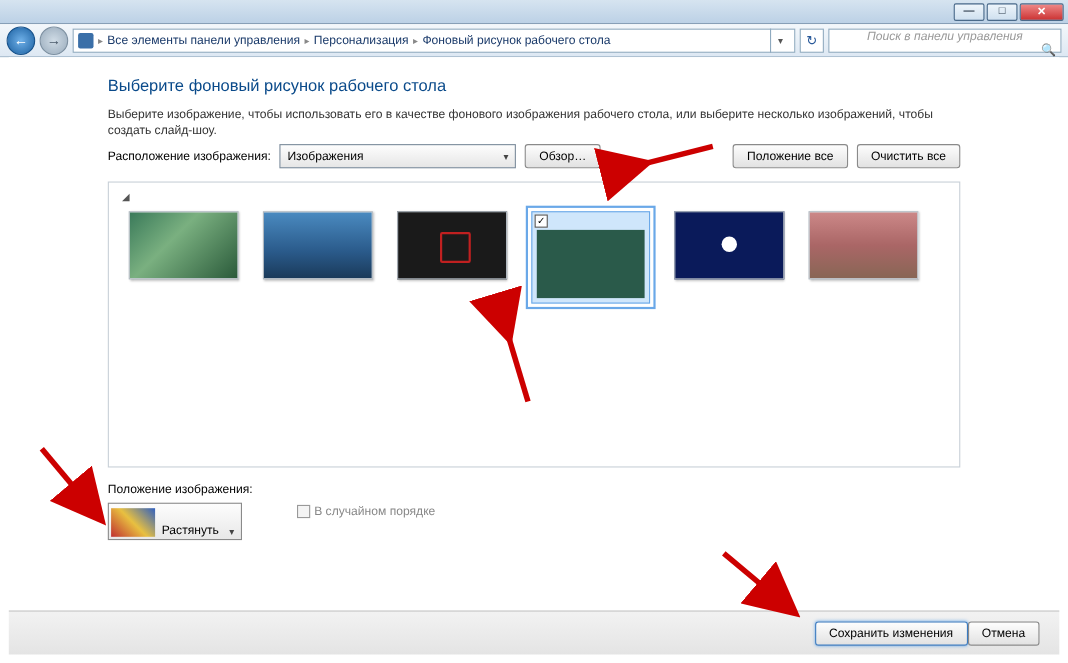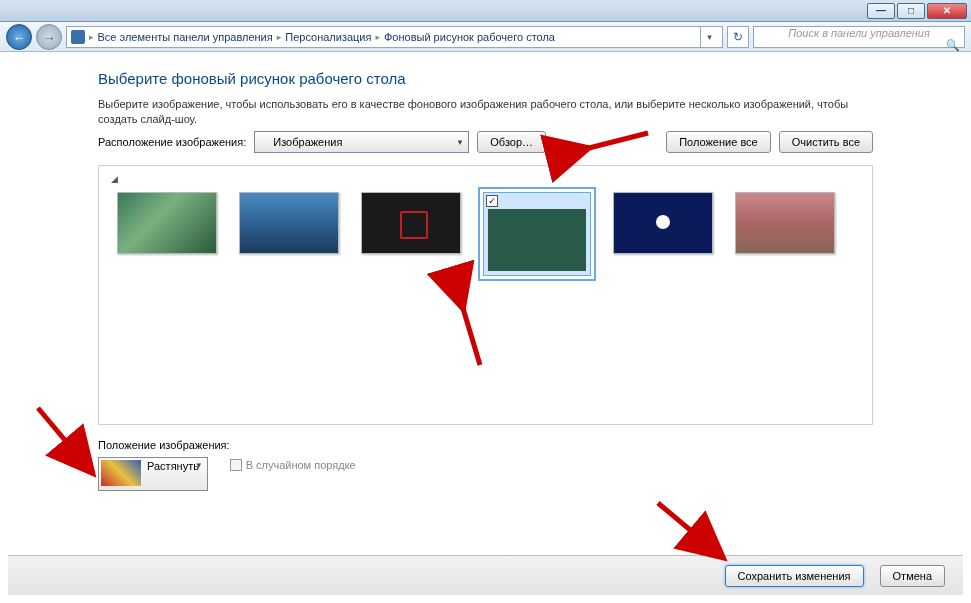--- a/index.html
+++ b/index.html
@@ -21,21 +21,21 @@
   .dropbtn{width:18px;height:22px;border-left:1px solid #8faabf;display:flex;align-items:center;justify-content:center;font-size:9px;color:#555;}
   .refreshbtn{width:22px;height:22px;border:1px solid #8faabf;background:#fff;display:flex;align-items:center;justify-content:center;font-size:12px;color:#2a5a9a;}
   .searchbox{width:212px;height:22px;border:1px solid #8faabf;background:#fff;display:flex;align-items:center;padding:0 4px;font-size:11px;color:#999;font-style:italic;flex-direction:column;}
   .searchbox .mag{margin-left:auto;color:#5a8ac0;font-style:normal;}
 
   .content { position:absolute; top:52px; left:8px; right:8px; bottom:8px; background:#fff; padding:18px 90px 0 90px;}
   .heading { font-size:15px; color:#0a4a8a; margin-bottom:10px;}
   .subtext { font-size:11px; color:#333; line-height:1.4; margin-bottom:3px; max-width:780px;}
 
   .locrow { display:flex; align-items:center; gap:8px; font-size:11px; margin-bottom:12px;}
-  .combo { width:215px; height:22px; border:1px solid #7a8a9a; background:linear-gradient(#fdfdfd,#e6e6e6); display:flex; align-items:center; padding:0 18px; font-size:11px; position:relative;}
+  .combo { width:215px; height:22px; border:1px solid #7a8a9a; background:linear-gradient(#fdfdfd,#e6e6e6); display:flex; align-items:center; padding:0 6px; font-size:11px; position:relative;}
   .combo::after{content:"▾"; position:absolute; right:6px; font-size:9px; color:#444;}
   .btn { height:22px; padding:0 12px; border:1px solid #8a8a8a; background:linear-gradient(#fdfdfd,#e2e2e2); border-radius:3px; font-size:11px; display:inline-flex; align-items:center; cursor:default;}
   .spacer{flex:1;}
 
   .gallery { border:1px solid #c8d0d8; height:260px; padding:8px 12px; position:relative;}
   .grouphdr { font-size:12px; color:#1a3a6a; display:flex; align-items:center; gap:4px; margin-bottom:8px;}
   .grouphdr .tri{font-size:9px;color:#555;}
   .thumbs { display:flex; gap:22px; padding-left:6px;}
   .thumb { width:100px; height:62px; border:1px solid #b0b8c0; background:#223; box-shadow:1px 1px 2px rgba(0,0,0,.25); position:relative;}
   .thumb.sel{outline:2px solid #6aa8e8; outline-offset:3px; background-color:#cfe6fb; padding:4px; width:108px; height:84px; box-shadow:none; border:1px solid #6aa8e8;}
@@ -43,31 +43,31 @@
   .thumb.sel .chk{position:absolute;top:2px;left:2px;width:12px;height:12px;border:1px solid #555;background:#fff;display:flex;align-items:center;justify-content:center;font-size:9px;}
   .t1{background:linear-gradient(135deg,#3a7a5a,#7ab080 40%,#2a5a3a);}
   .t2{background:linear-gradient(#4a8ac0,#2a5a8a 60%,#1a3a5a);}
   .t3{background:#1a1a1a;}
   .t3::after{content:"";position:absolute;top:18px;left:38px;width:24px;height:24px;border:2px solid #c02020;border-radius:2px;}
   .t4inner{background:linear-gradient(#3a6a5a,#2a4a3a);}
   .t5{background:#0a1a5a;}
   .t5::after{content:"";position:absolute;top:22px;left:42px;width:14px;height:14px;background:#fff;border-radius:50%;}
   .t6{background:linear-gradient(#c88,#a66 50%,#865);}
 
-  .bottomopts { display:flex; margin-top:14px; font-size:11px; align-items:flex-start;}
+  .bottomopts { display:flex; gap:40px; margin-top:14px; font-size:11px; align-items:flex-start;}
   .optcol .lbl{margin-bottom:6px;}
-  .posbox { width:110px; height:34px; border:1px solid #8a8a8a; background:linear-gradient(#fdfdfd,#e8e8e8); display:flex; align-items:flex-start; padding:2px; gap:6px; position:relative;}
+  .posbox { width:122px; height:34px; border:1px solid #8a8a8a; background:linear-gradient(#fdfdfd,#e8e8e8); display:flex; align-items:flex-end; padding:2px; gap:6px; position:relative;}
   .posbox .sw{width:40px;height:26px;background:linear-gradient(45deg,#c03030,#e8c040 50%,#3060c0);}
   .posbox::after{content:"▾";position:absolute;right:6px;font-size:9px;color:#444;}
   .intbox{width:130px;height:22px;border:1px solid #9a9a9a;background:linear-gradient(#fdfdfd,#e8e8e8);display:flex;align-items:center;padding:0 6px;color:#888;position:relative;}
   .intbox::after{content:"▾";position:absolute;right:6px;font-size:9px;color:#aaa;}
   .chkrow{display:flex;align-items:center;gap:4px;color:#888;margin-top:20px;}
   .chkrow .cb{width:12px;height:12px;border:1px solid #999;background:#f4f4f4;}
 
-  .footer { position:absolute; bottom:0; left:0; right:0; height:40px; background:linear-gradient(#f2f2f2,#e4e4e4); border-top:1px solid #c0c0c0; display:flex; align-items:center; justify-content:flex-end; padding-right:18px; gap:16px;}
+  .footer { position:absolute; bottom:0; left:0; right:0; height:40px; background:linear-gradient(#f2f2f2,#e4e4e4); border-top:1px solid #c0c0c0; display:flex; align-items:center; justify-content:flex-end; padding-right:18px; gap:0;}
   .footer .btn.primary{border-color:#3a7ac0; box-shadow:0 0 3px #6aa8e8;}
 
   
   .arrow{position:absolute;pointer-events:none;}
   .arrow svg{overflow:visible;}
 </style>
 </head>
 <body>
 
 <div class="titlebar">

